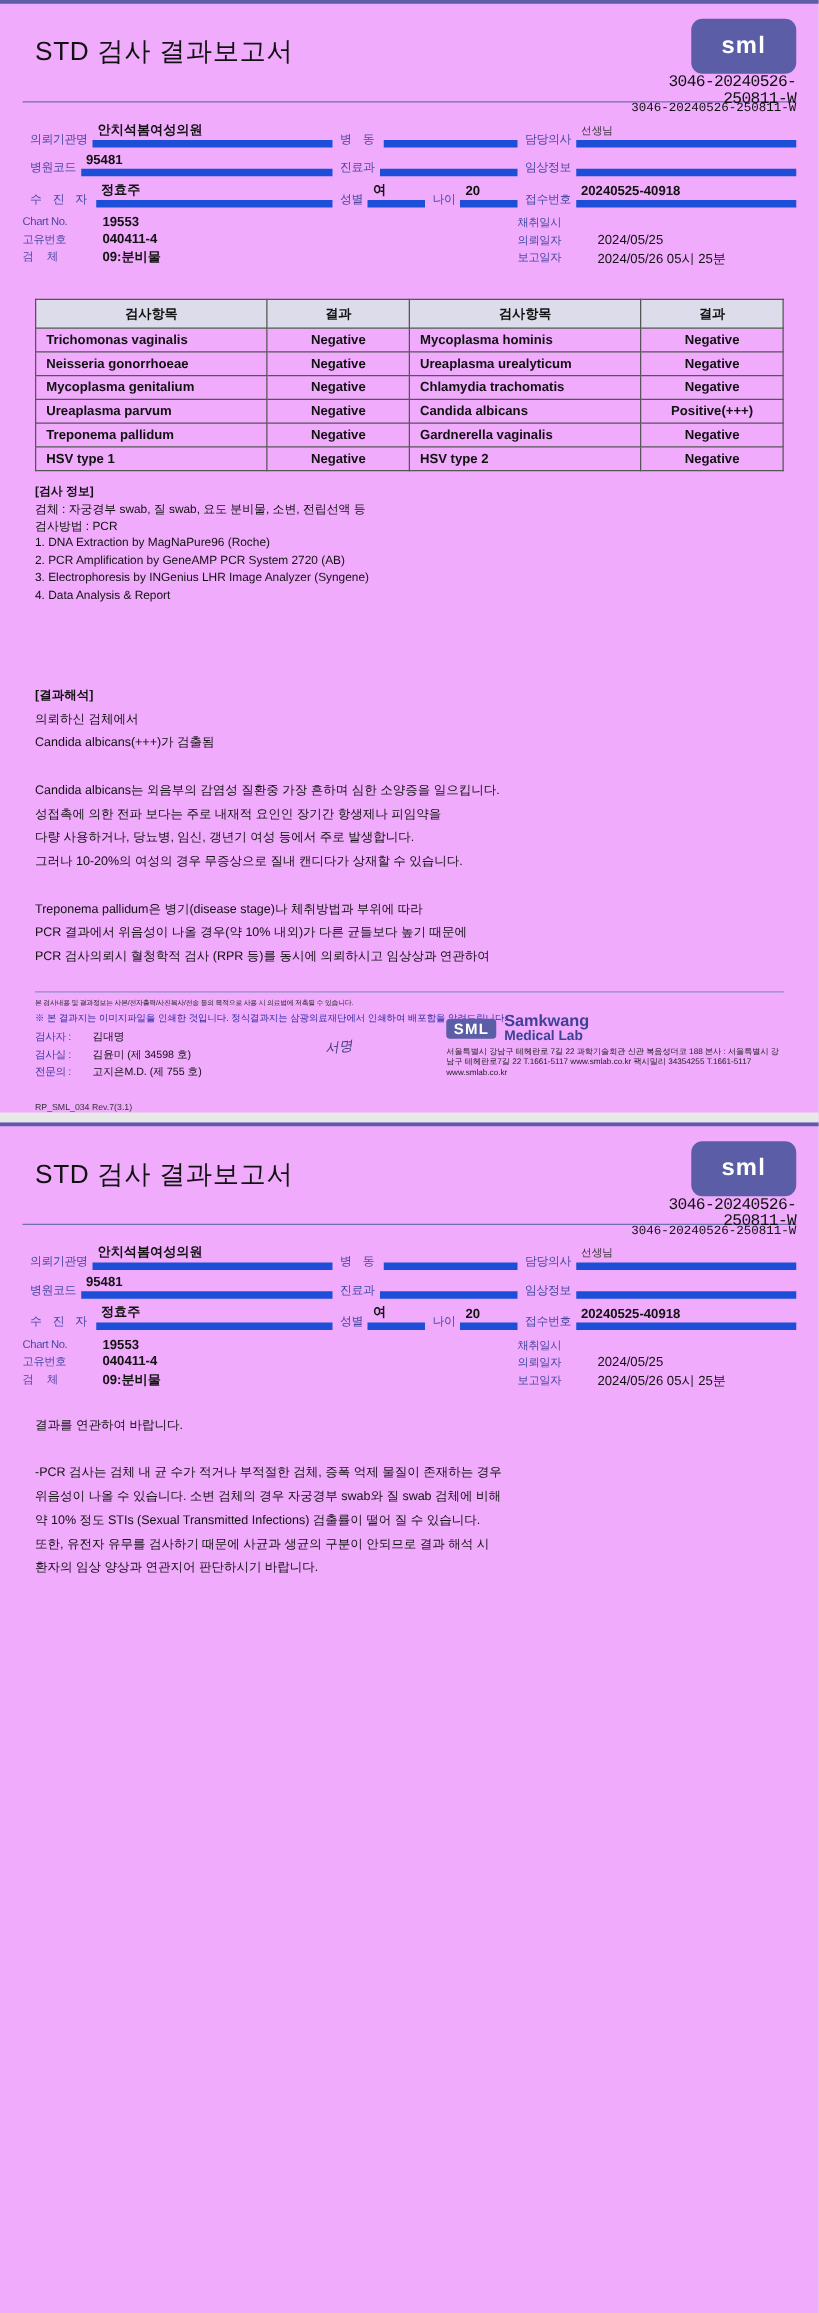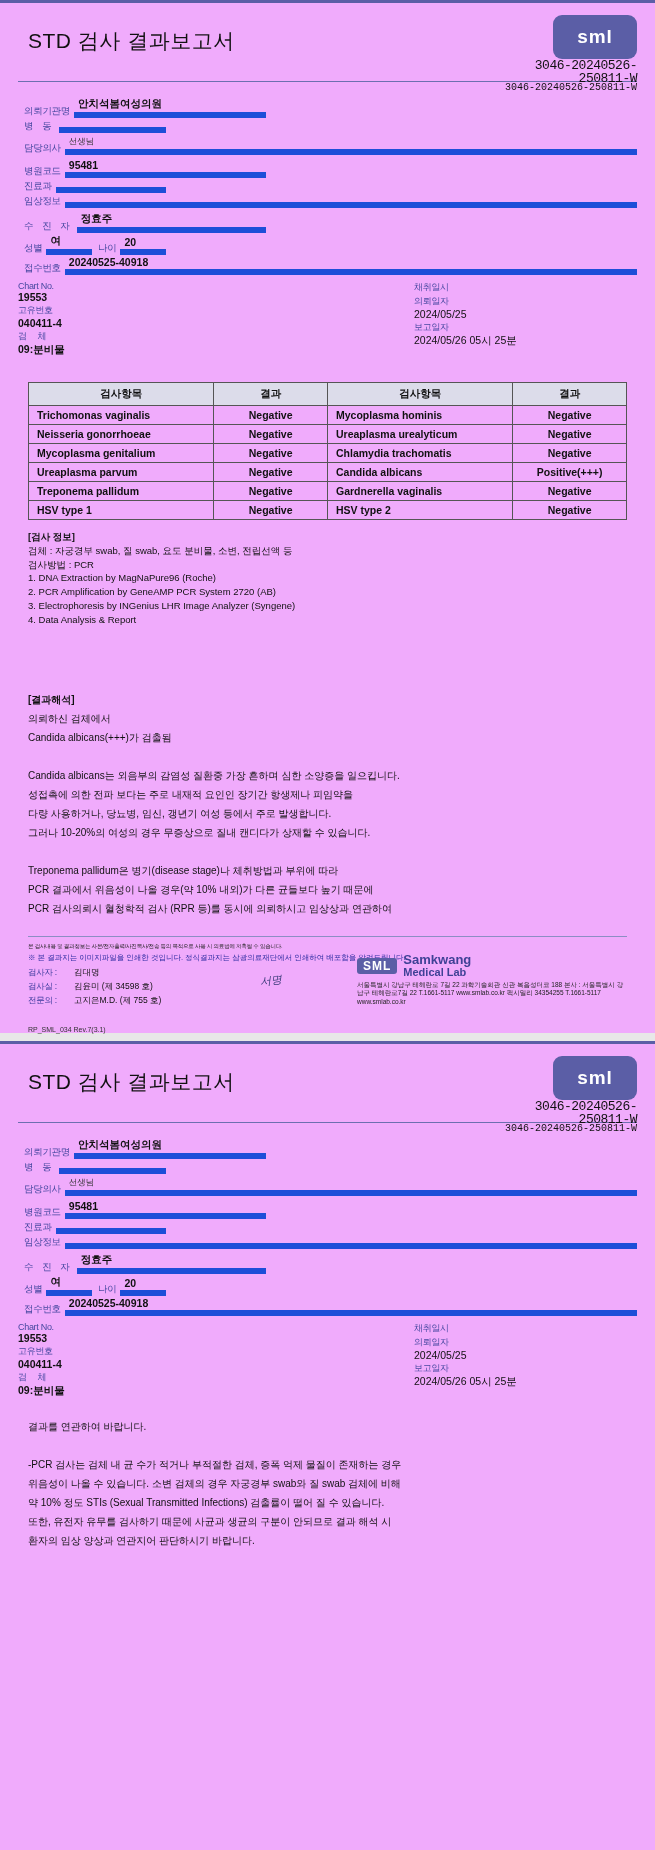--- a/index.html
+++ b/index.html
@@ -67,21 +67,21 @@
     color: #111;
     margin-top: -3px;
   }
 
   
   .info {
     margin-top: 14px;
     font-size: 10.5px;
     color: #111;
   }
-  .info-row { display: flex; align-items: stretch; margin-bottom: 3px; flex-direction: column; }
+  .info-row { display: flex; align-items: stretch; margin-bottom: 3px; }
   .lbl {
     color: #4648a0;
     font-size: 9.5px;
     padding: 2px 4px 0 6px;
     white-space: nowrap;
     letter-spacing: -0.3px;
   }
   .lbl.sp { letter-spacing: 3px; }
   .fld {
     border-bottom: 6px solid #1d4ed8;
@@ -98,21 +98,21 @@
   .c2 { width: 148px; justify-content: space-between; }
   .c3 { flex: 1; }
   .doctor-sign {
     text-align: right;
     font-size: 8.5px;
     color: #333;
     padding-right: 4px;
   }
 
   .info2 { margin-top: 2px; font-size: 10px; }
-  .kv { display: flex; margin-bottom: 1px; flex-direction: column; }
+  .kv { display: flex; margin-bottom: 1px; }
   .kv .k { color: #4648a0; font-size: 9px; width: 64px; letter-spacing:-0.3px;}
   .kv .k.sp { letter-spacing: 4px; }
   .kv .v { font-weight: bold; font-size: 10.5px; color:#111; }
   .kv .v.sm { font-weight: normal; }
 
   
   .res-wrap { margin: 24px 10px 0 10px; }
   table.res {
     width: 100%;
     border-collapse: collapse;

